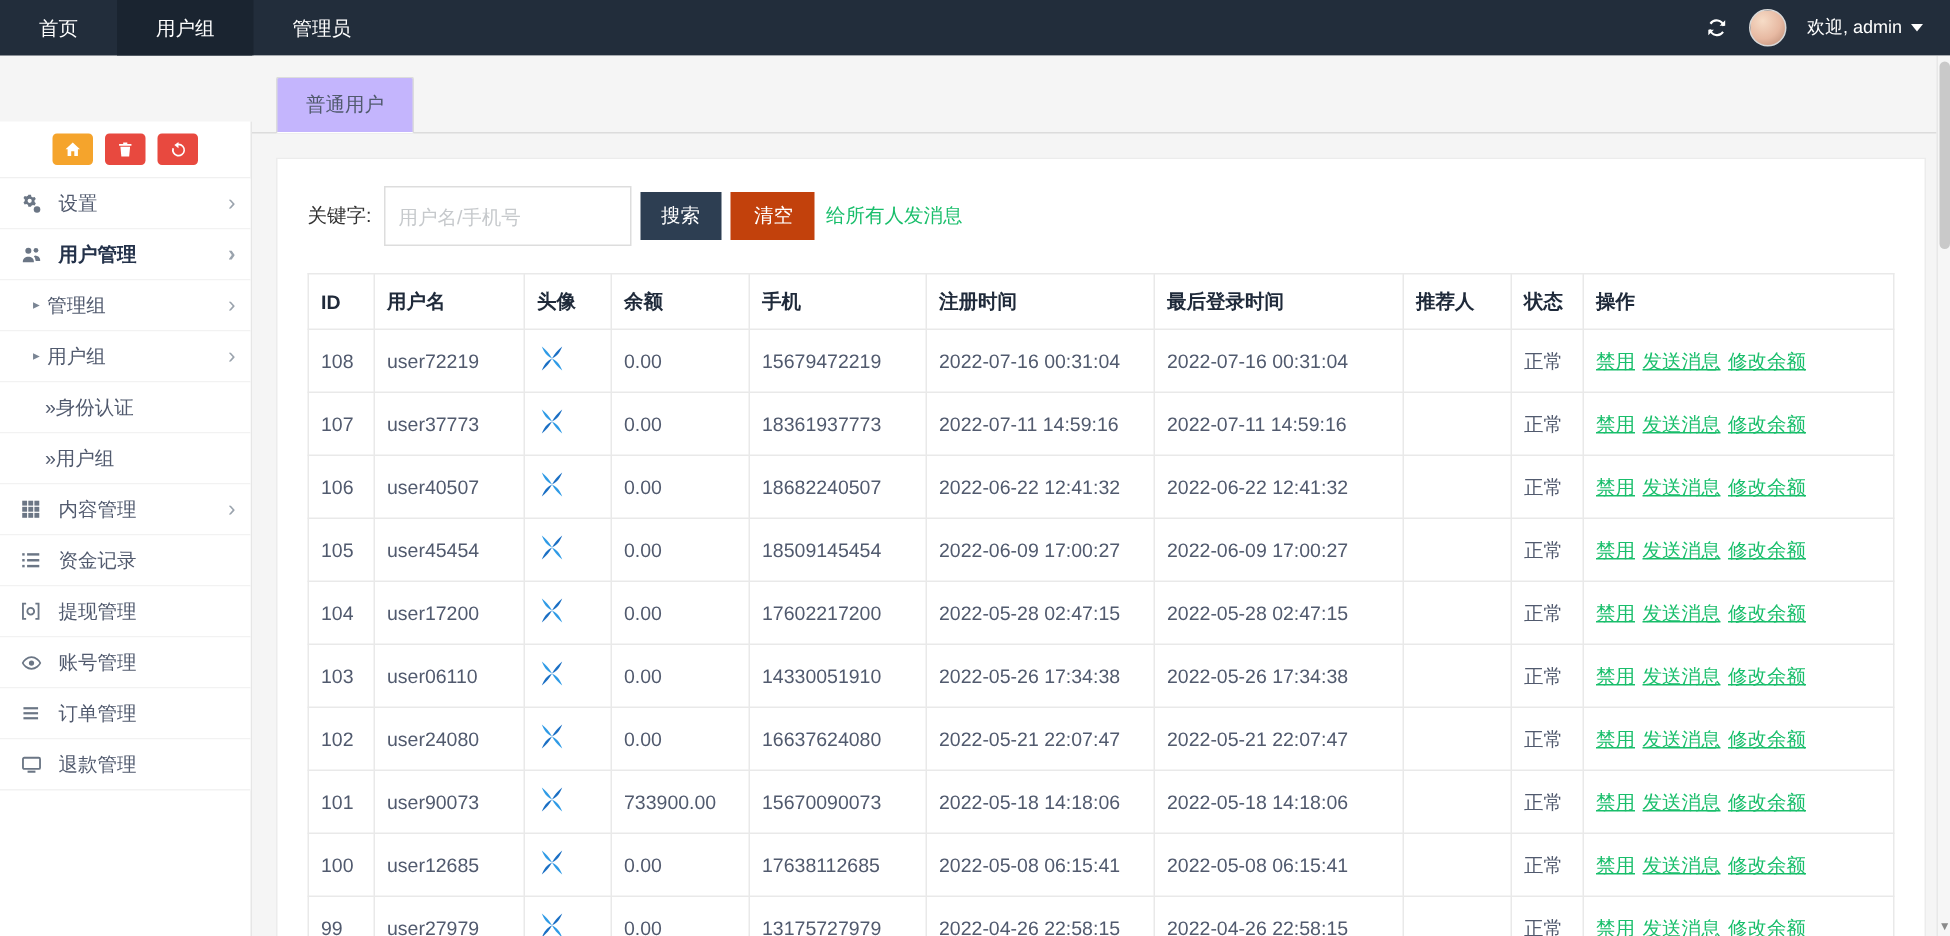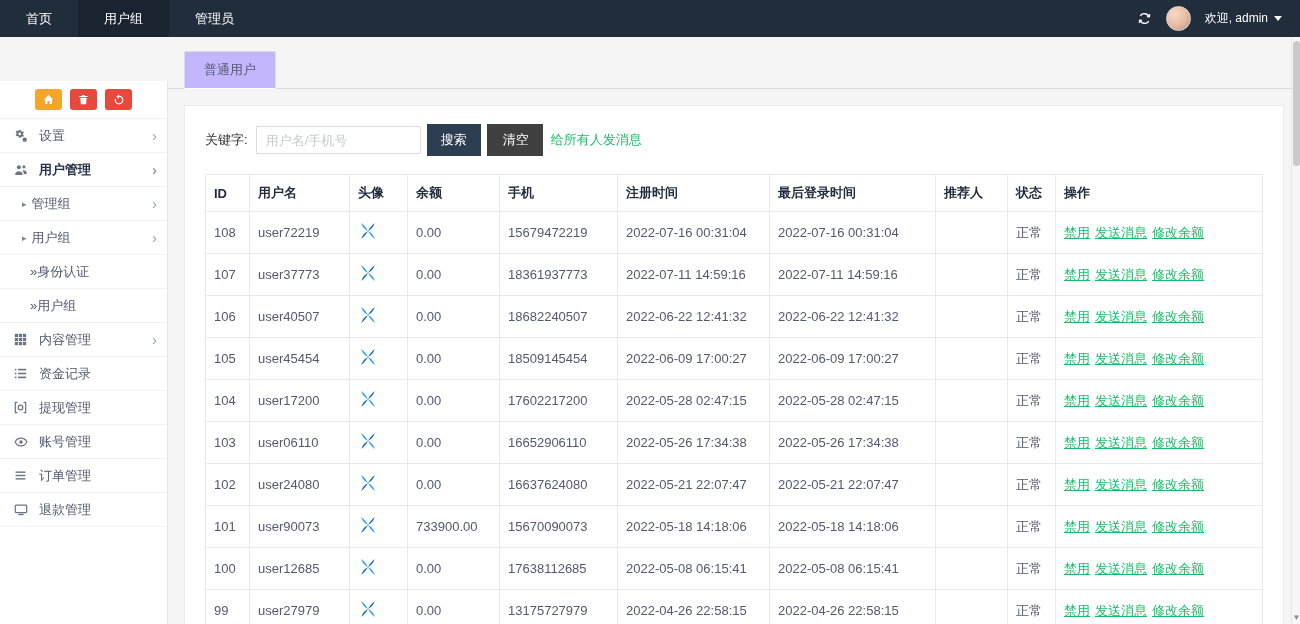--- a/index.html
+++ b/index.html
@@ -35,25 +35,25 @@
 
   
   .main { flex:1; overflow:hidden; }
   .tabs { display:flex; align-items:flex-end; padding:14px 16px 0; border-bottom:1px solid #dcdcdc; background:#f5f5f5; }
   .tab { background:#c4b5fd; border:1px solid #dcdcdc; border-bottom:1px solid #fff; margin-bottom:-1px; padding:9px 19px; font-size:13px; color:#515a6e; border-radius:2px 2px 0 0; cursor:pointer; }
 
   .card { margin:16px; background:#fff; border:1px solid #ececec; padding:18px 20px; height:700px; }
 
   .search-row { display:flex; align-items:center; margin-bottom:18px; }
   .search-label { font-size:13px; color:#333; margin-right:8px; }
-  .search-input { width:165px; height:28px; border:1px solid #ddd; padding:0 9px; font-size:13px; color:#b91c1c; outline:none; }
+  .search-input { width:165px; height:40px; border:1px solid #ddd; padding:0 9px; font-size:13px; color:#b91c1c; outline:none; }
   .search-input::placeholder { color:#c6c9cc; }
   .btn { height:32px; border:none; color:#fff; font-size:13px; padding:0 14px; cursor:pointer; }
   .btn-search { background:#2d3e52; margin-left:6px; }
-  .btn-clear { background:#404040; margin-left:6px;padding-left:16px; }
+  .btn-clear { background:#c2410c; margin-left:6px;padding-left:16px; }
   .broadcast { font-size:13px; margin-left:8px; text-decoration:none; }
 
   table { width:100%; border-collapse:collapse; table-layout:fixed; }
   th,td { border:1px solid #e9e9e9; padding:9px 8px; font-size:13px; text-align:left; white-space:nowrap; overflow:hidden; }
   th { color:#1f2a3a; font-weight:bold; background:#fff; }
   td { color:#515a6e; }
   .avatar-fig { display:inline-flex; width:20px; height:20px; }
   .action-link { text-decoration:underline; margin-right:5px; }
 
   
@@ -362,21 +362,21 @@
               <td>user06110</td>
               <td><span class="avatar-fig">
                   <svg viewBox="0 0 20 20" width="20" height="20">
                     <path fill="#2f9be6" d="M3.2 2c3 2.6 5 4.6 6.8 8-2.2-1-5-3-6.8-8z"></path>
                     <path fill="#1a6fc4" d="M16.8 2c-3 2.6-5 4.6-6.8 8 2.2-1 5-3 6.8-8z"></path>
                     <path fill="#2f9be6" d="M16.8 18c-3-2.6-5-4.6-6.8-8 2.2 1 5 3 6.8 8z"></path>
                     <path fill="#1a6fc4" d="M3.2 18c3-2.6 5-4.6 6.8-8-2.2 1-5 3-6.8 8z"></path>
                   </svg>
                 </span></td>
               <td>0.00</td>
-              <td>16652906110</td>
+              <td>14330051910</td>
               <td>2022-05-26 17:34:38</td>
               <td>2022-05-26 17:34:38</td>
               <td></td>
               <td>正常</td>
               <td><a href="#" class="action-link" style="color:#19be6b">禁用</a><a href="#" class="action-link" style="color:#19be6b">发送消息</a><a href="#" class="action-link" style="color:#19be6b">修改余额</a></td>
             </tr>
             <tr>
               <td>102</td>
               <td>user24080</td>
               <td><span class="avatar-fig">

